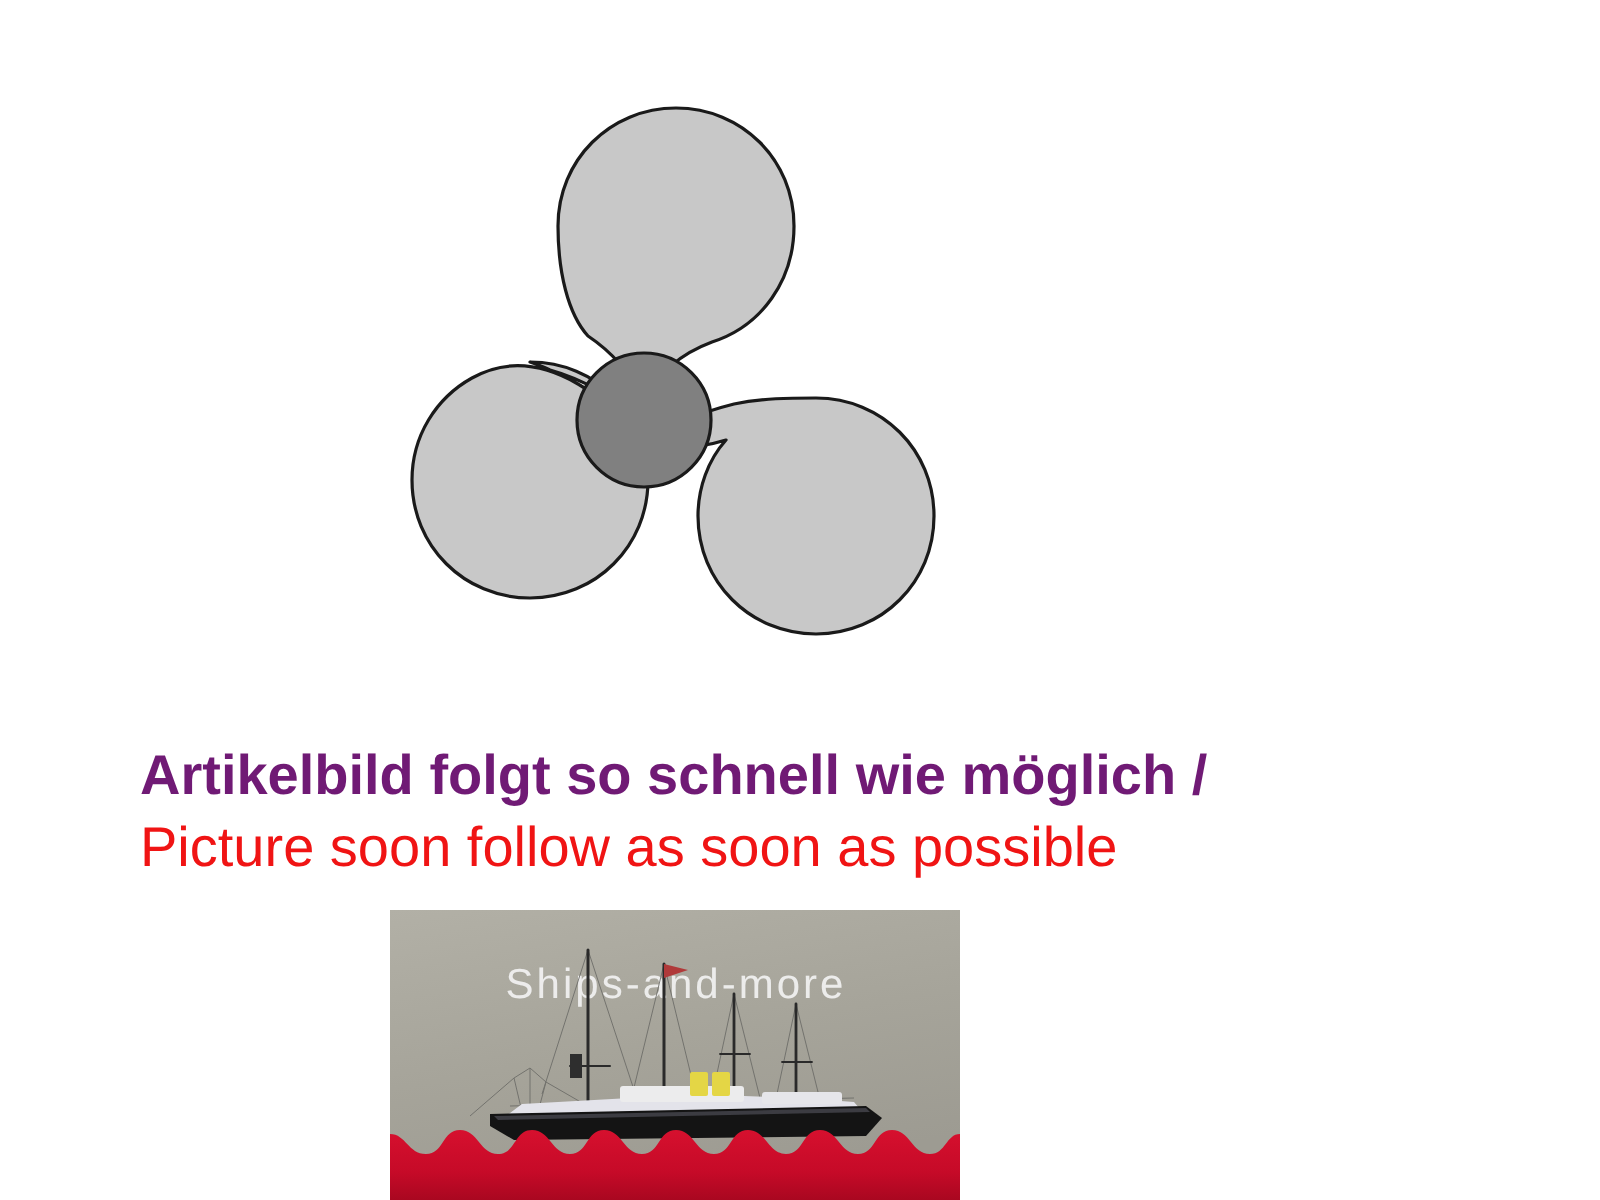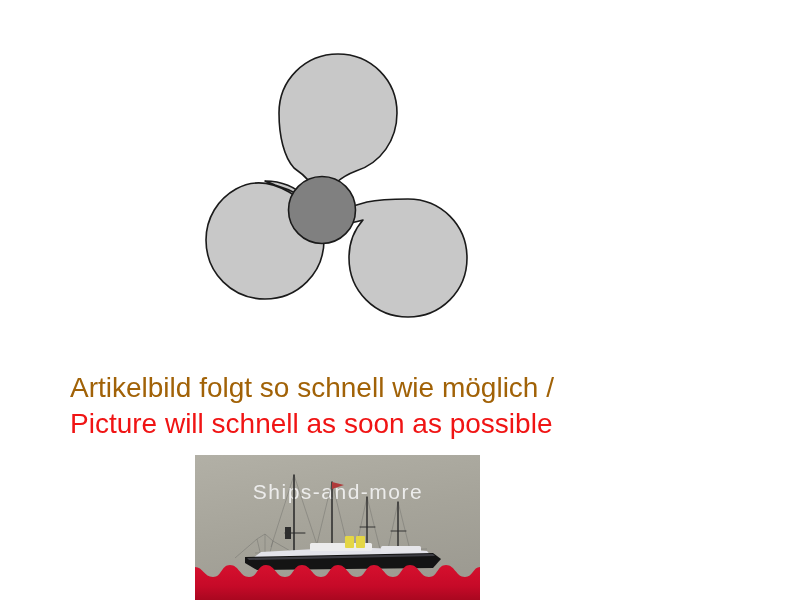--- a/index.html
+++ b/index.html
@@ -45,21 +45,22 @@
   }
   .message-line {
     font-family: "Liberation Sans", sans-serif;
     font-size: 28px;
     line-height: 36px;
     letter-spacing: 0px;
     white-space: nowrap;
     font-weight: 400;
   }
   .message-line.line-de {
-    color: #a16207;
+    color: #701a75;
+    font-weight: bold;
   }
   .message-line.line-en {
     color: #f01414;
   }
 
   
   .ship-photo {
     position: absolute;
     left: 195px;
     top: 455px;
@@ -116,21 +117,21 @@
                  C 190 184 176 185 162 181
                  C 176 172 191 166 207 162
                  C 221 159 235 159 248 159 Z" fill="#c8c8c8" stroke="#1a1a1a" stroke-width="1.6" stroke-linejoin="round"></path>
       </g>
       <circle cx="162" cy="170" r="33.5" fill="#808080" stroke="#1a1a1a" stroke-width="1.6"></circle>
     </svg>
   </div>
 
   <div class="message-block">
     <div class="message-line line-de">Artikelbild folgt so schnell wie möglich /</div>
-    <div class="message-line line-en">Picture will schnell as soon as possible</div>
+    <div class="message-line line-en">Picture soon follow as soon as possible</div>
   </div>
 
   <div class="ship-photo">
     <svg class="ship-photo-svg" viewBox="0 0 285 145" xmlns="http://www.w3.org/2000/svg">
       <defs>
         <linearGradient id="bgGrad" x1="0" y1="0" x2="0.35" y2="1">
           <stop offset="0%" stop-color="#b2b0a6"></stop>
           <stop offset="55%" stop-color="#a6a49a"></stop>
           <stop offset="100%" stop-color="#9d9b92"></stop>
         </linearGradient>

